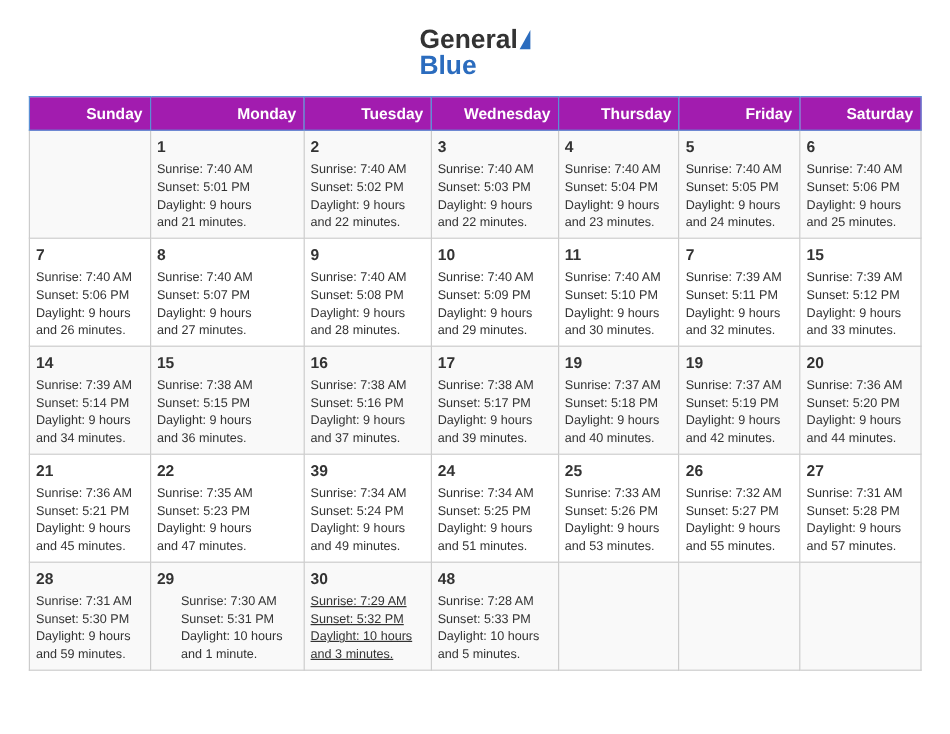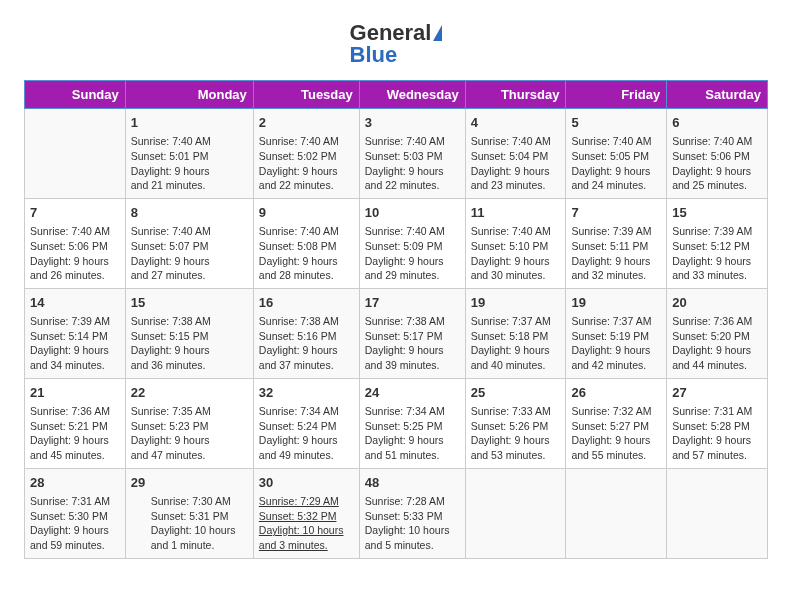--- a/index.html
+++ b/index.html
@@ -275,21 +275,21 @@
 and 45 minutes.</div>
         </td>
         <td>
           <span class="day-num">22</span>
           <div class="day-info" style="white-space: pre-line;">Sunrise: 7:35 AM
 Sunset: 5:23 PM
 Daylight: 9 hours
 and 47 minutes.</div>
         </td>
         <td>
-          <span class="day-num">32</span>
+          <span class="day-num">39</span>
           <div class="day-info" style="white-space: pre-line;">Sunrise: 7:34 AM
 Sunset: 5:24 PM
 Daylight: 9 hours
 and 49 minutes.</div>
         </td>
         <td>
           <span class="day-num">24</span>
           <div class="day-info" style="white-space: pre-line;">Sunrise: 7:34 AM
 Sunset: 5:25 PM
 Daylight: 9 hours

